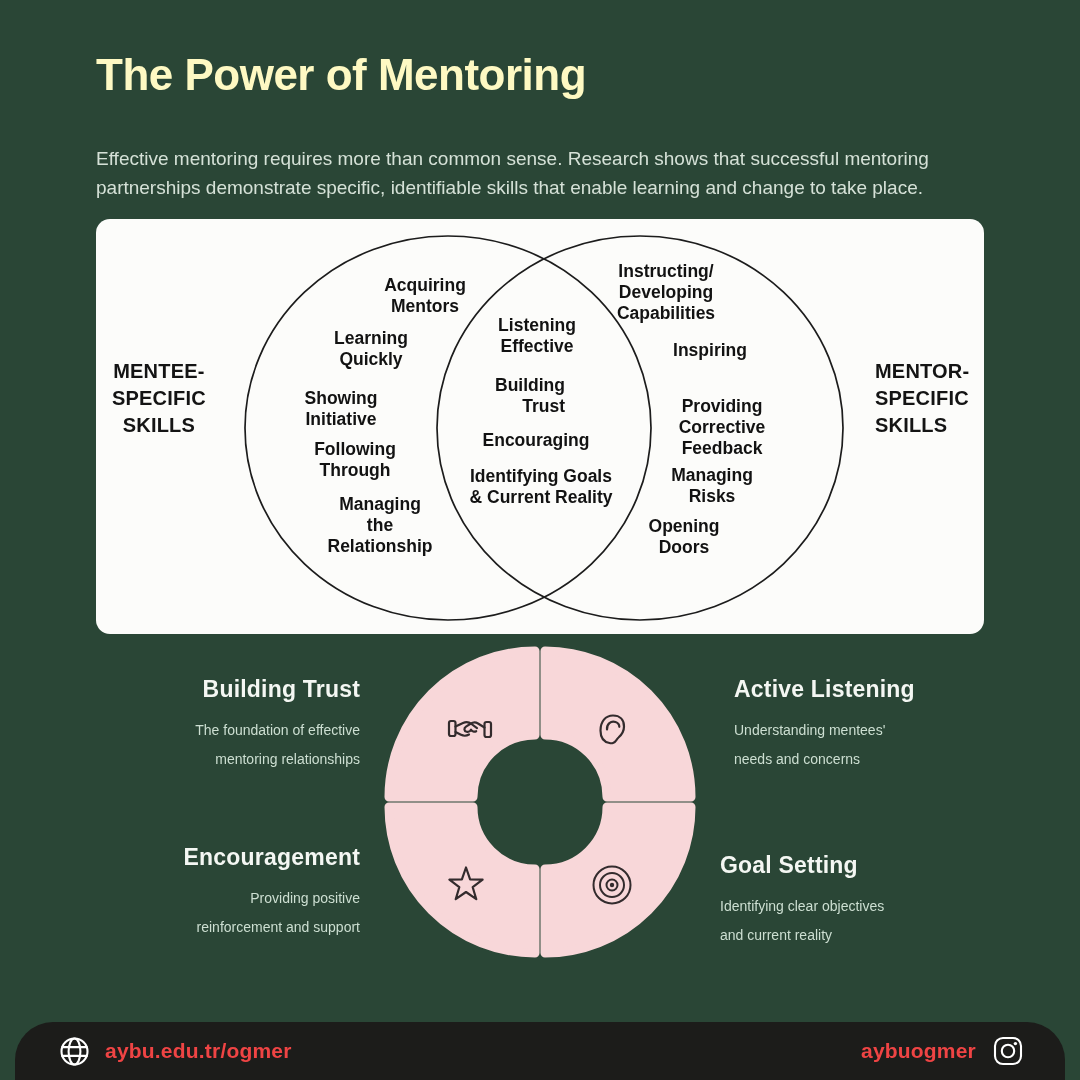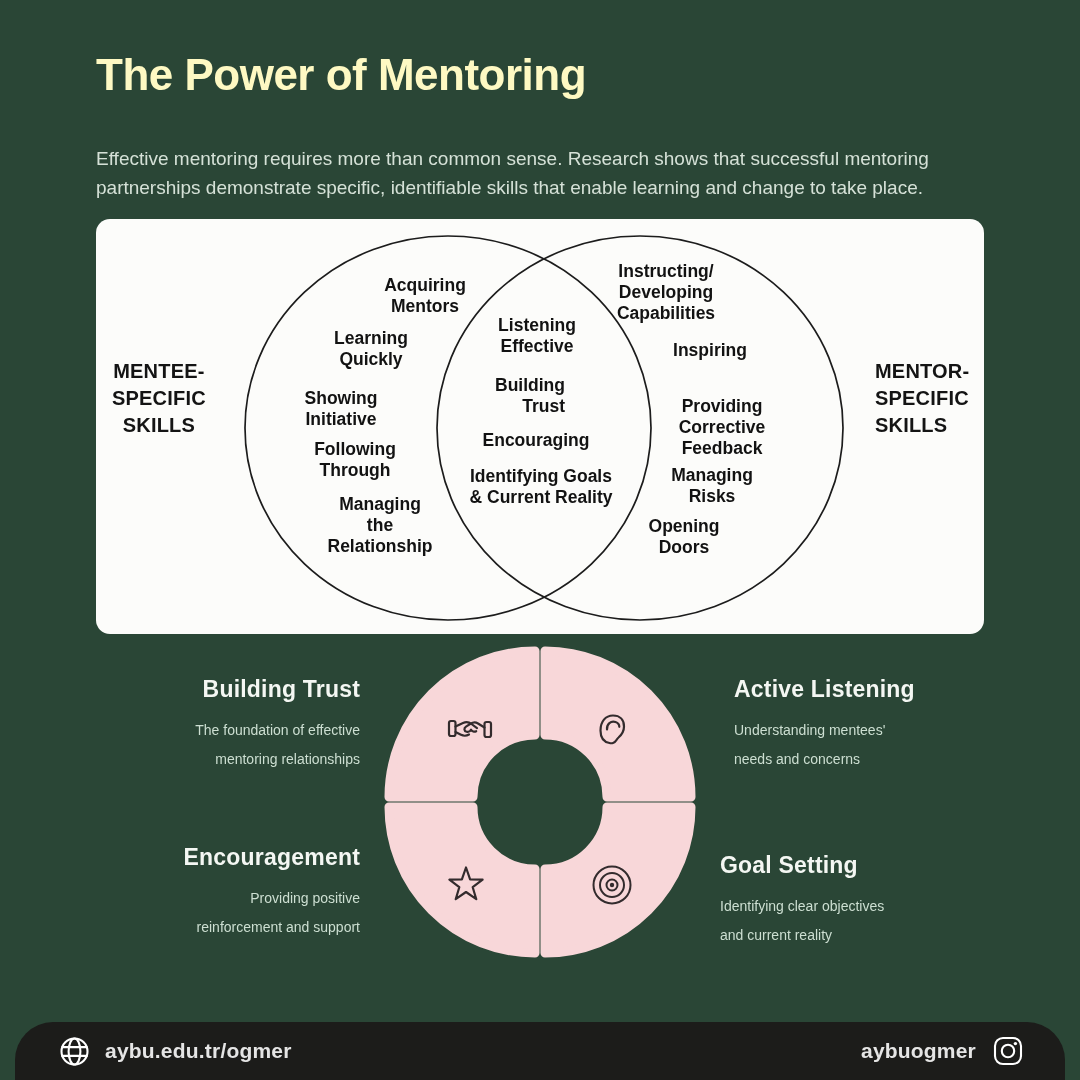--- a/index.html
+++ b/index.html
@@ -42,21 +42,21 @@
   .skill p{
     margin:0;font-size:14px;line-height:29px;color:#cddfd2;white-space:pre-line;
   }
   .footer-bar{
     position:absolute;left:15px;top:1022px;width:1050px;height:58px;
     background:#1c1c1a;border-radius:38px 38px 0 0;
     display:flex;align-items:center;justify-content:space-between;
     box-sizing:border-box;padding:0 40px 0 44px;
   }
   .footer-group{display:flex;align-items:center;gap:15px;}
-  .footer-text{font-size:21px;font-weight:700;color:#e5e5e5;letter-spacing:0.2px;}
+  .footer-text{font-size:21px;font-weight:700;color:#ef4444;letter-spacing:0.2px;}
   svg .ink{stroke:#332b2d;stroke-width:2.2;fill:none;stroke-linecap:round;stroke-linejoin:round;}
   svg .wink{stroke:#ffffff;stroke-width:2.1;fill:none;stroke-linecap:round;}
 </style>
 </head>
 <body>
 
 <div class="canvas">
 
   <h1 class="page-title">The Power of Mentoring</h1>
   <p class="page-subtitle">Effective mentoring requires more than common sense. Research shows that successful mentoring

